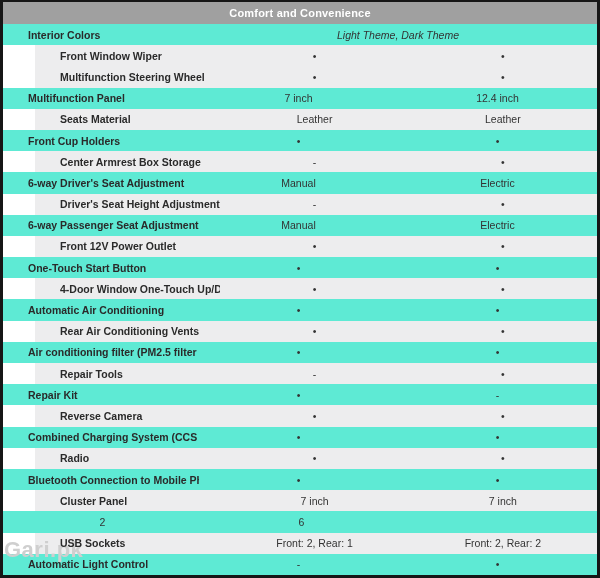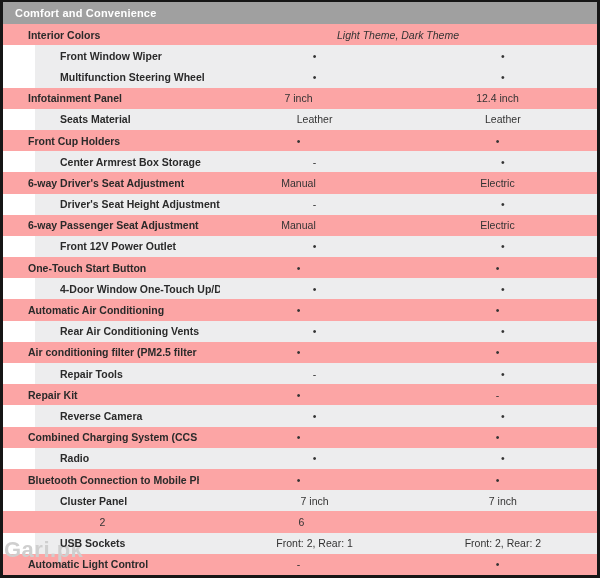--- a/index.html
+++ b/index.html
@@ -25,39 +25,39 @@
     display: flex;
     flex-direction: column;
     overflow: hidden;
   }
   .header {
     height: 22px;
     flex: 0 0 22px;
     background: var(--header-bg);
     display: flex;
     align-items: center;
-    padding-left: 12px;
+    justify-content: center;
   }
   .header-title {
     color: #ffffff;
     font-weight: bold;
     font-size: 11px;
     letter-spacing: 0.2px;
   }
   .rows {
     flex: 1 1 auto;
     display: flex;
     flex-direction: column;
     position: relative;
   }
   .row {
     flex: 1 1 auto;
     display: flex;
     align-items: stretch;
-    background: #fca5a5;
+    background: #5eead4;
   }
   .row.alt { background: var(--row-alt-bg); margin-left: 32px; }
   .cell {
     display: flex;
     align-items: center;
     position: relative;
     z-index: 2;
     font-size: 10.5px;
     color: var(--value-color);
     white-space: nowrap;
@@ -116,21 +116,21 @@
   </div>
 
 
   <div class="row alt">
     <div class="cell feature">Multifunction Steering Wheel</div>
     <div class="cell val val1">•</div>
     <div class="cell val val2">•</div>
   </div>
 
   <div class="row">
-    <div class="cell feature">Infotainment Panel</div>
+    <div class="cell feature">Multifunction Panel</div>
     <div class="cell val val1">7 inch</div>
     <div class="cell val val2">12.4 inch</div>
   </div>
 
   <div class="row alt">
     <div class="cell feature">Seats Material</div>
     <div class="cell val val1">Leather</div>
     <div class="cell val val2">Leather</div>
   </div>
 

